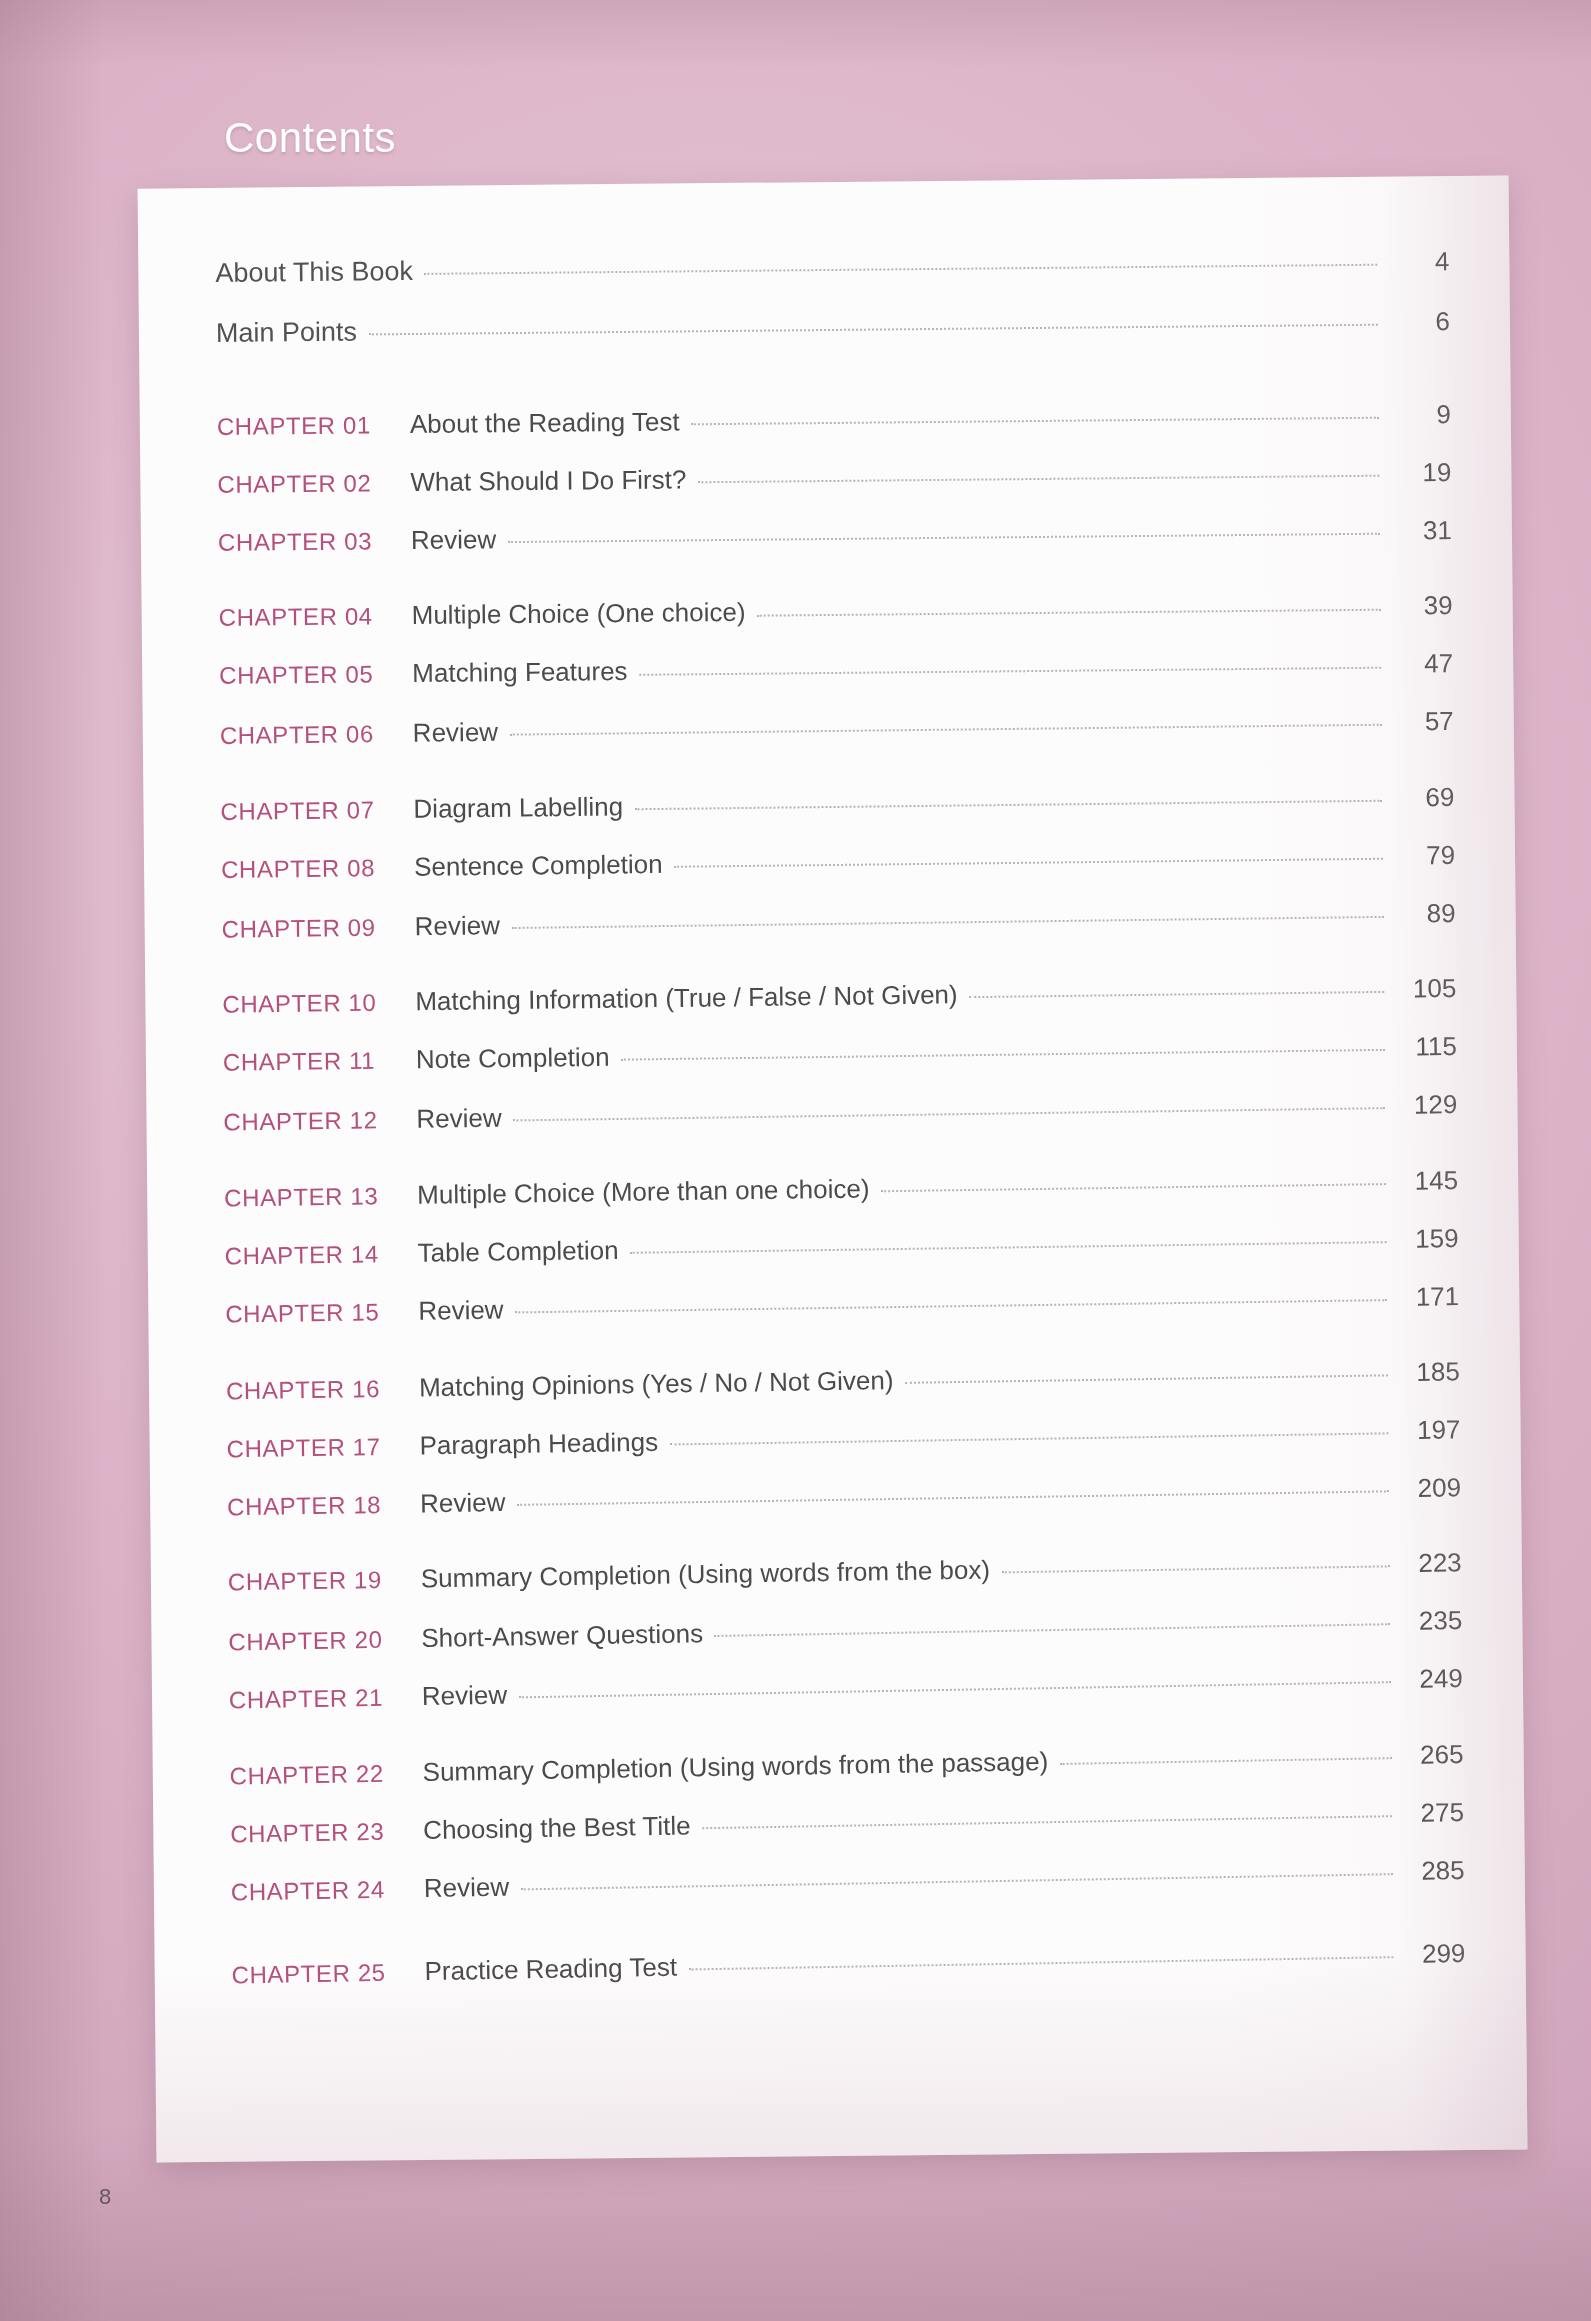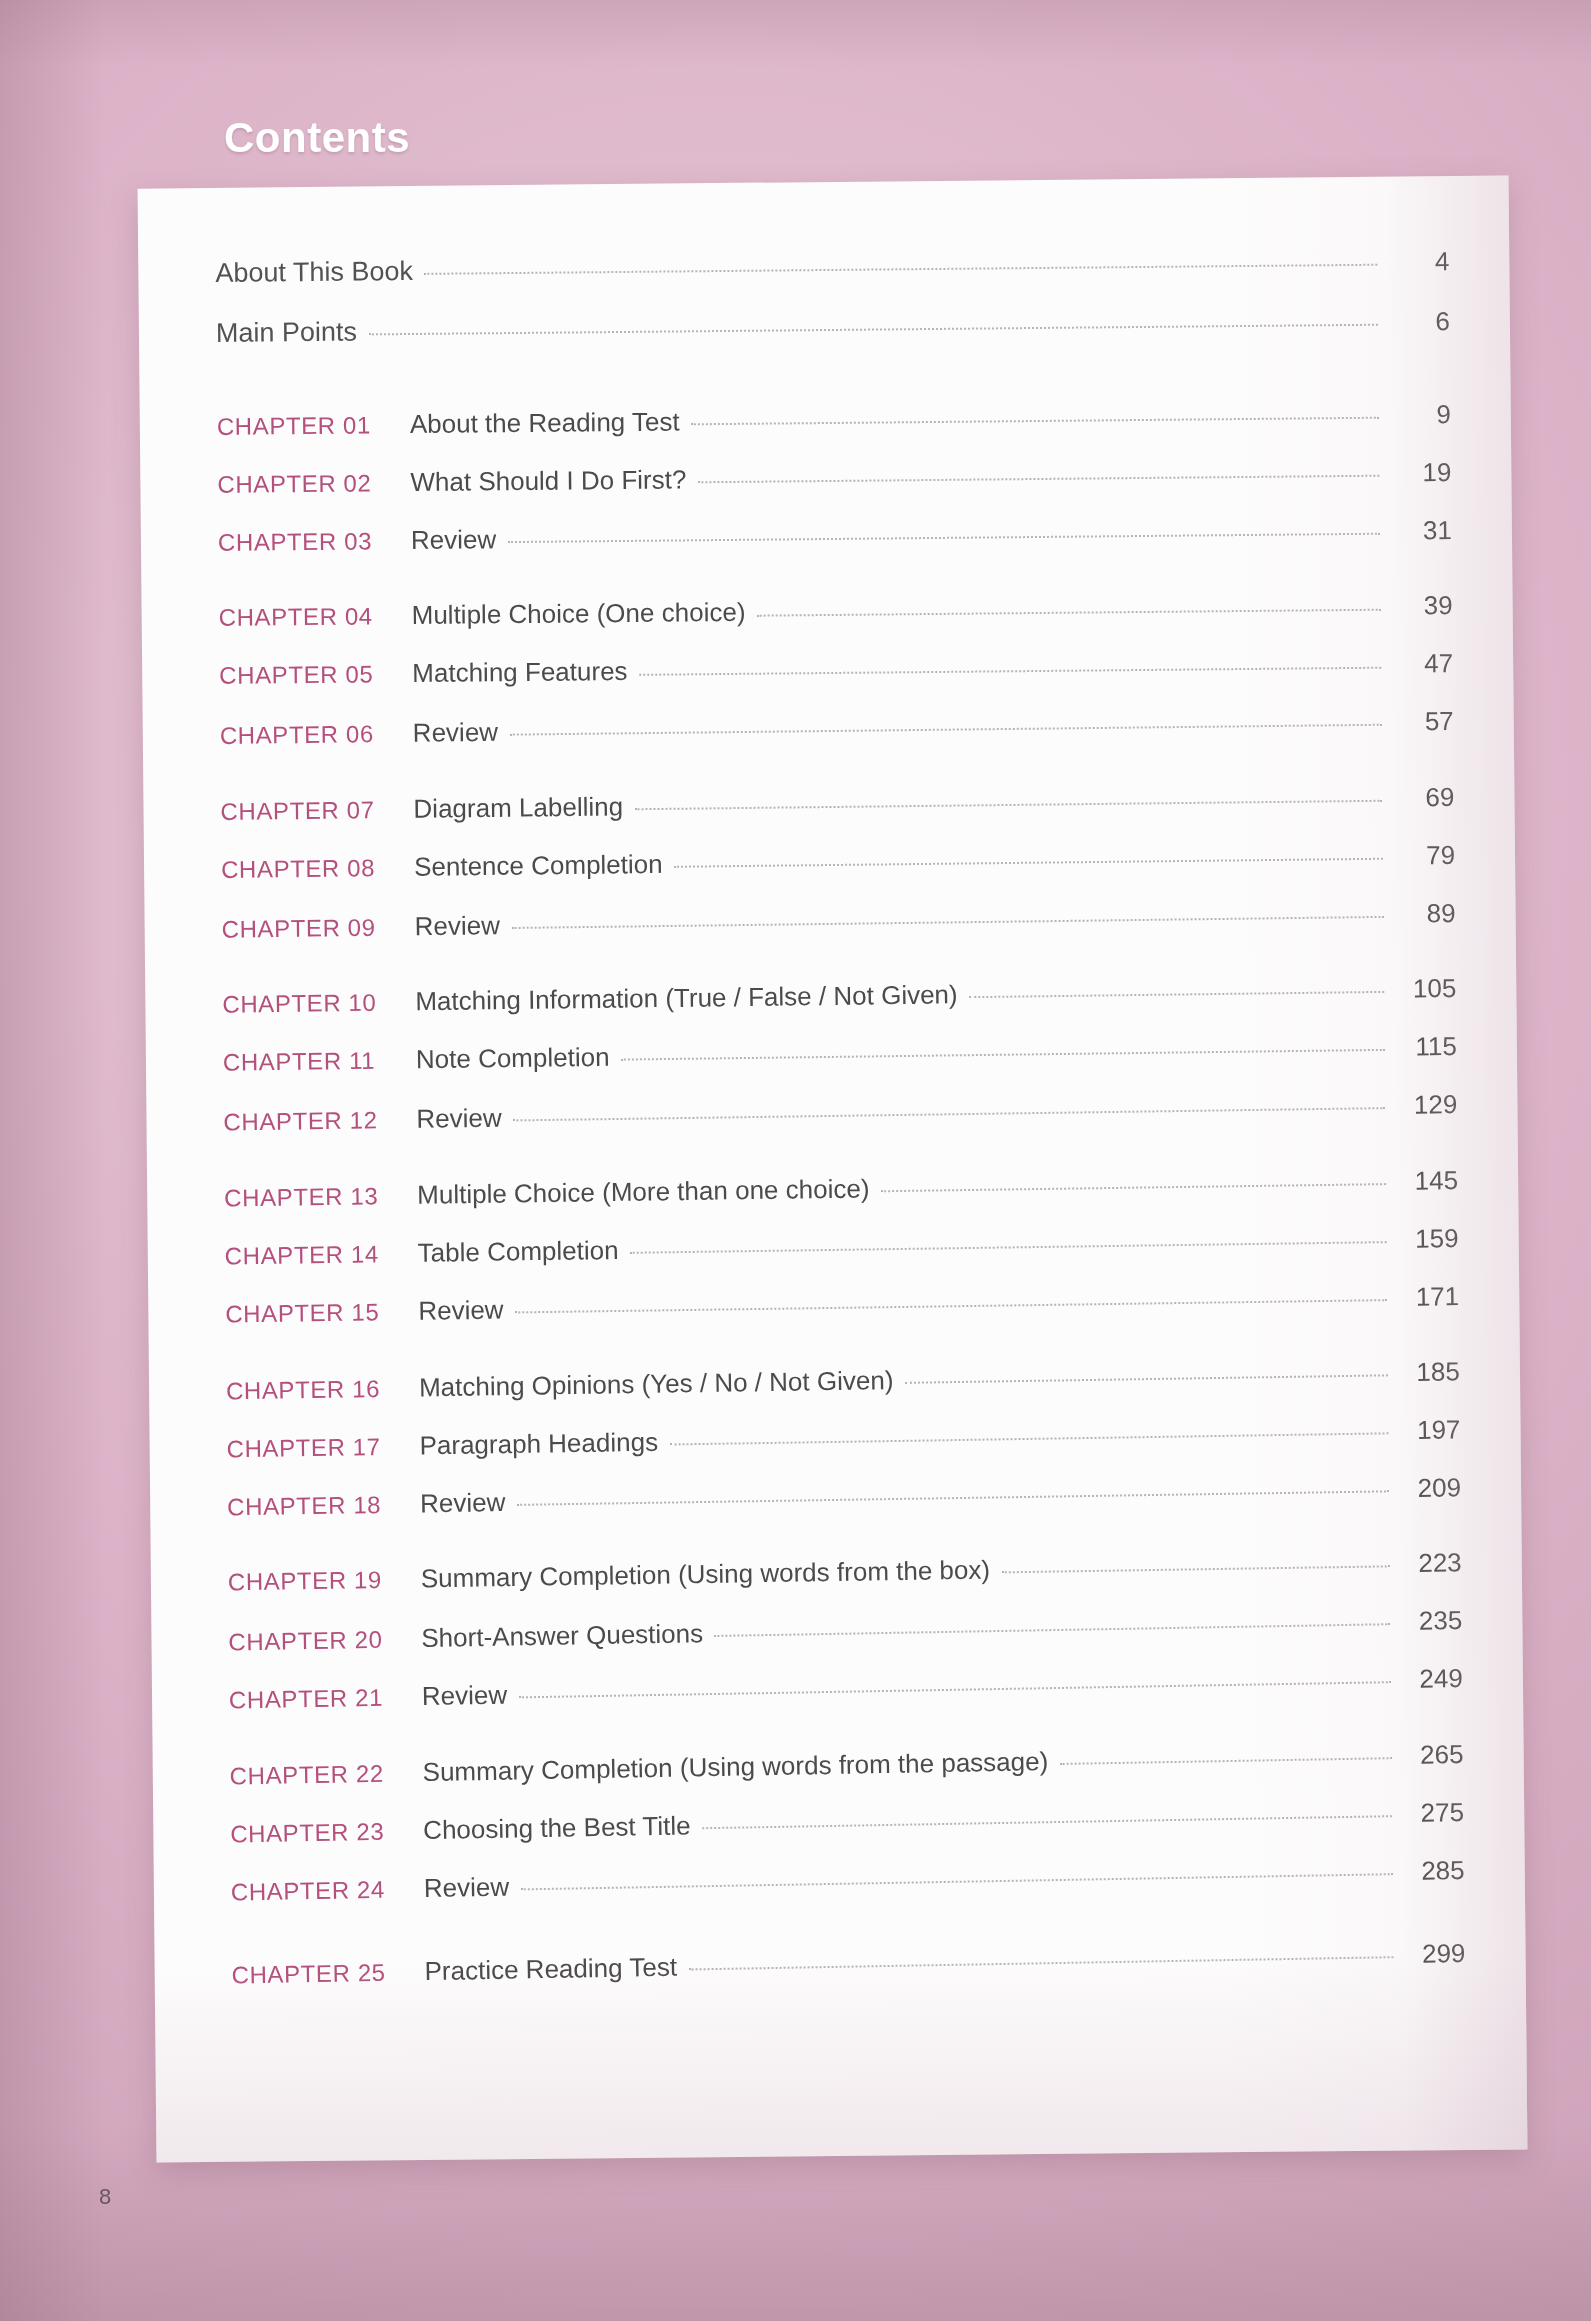--- a/index.html
+++ b/index.html
@@ -37,21 +37,21 @@
     left: 0; right: 0; bottom: 0; height: 193px;
     background: linear-gradient(to top, rgba(150,110,130,0.30), rgba(150,110,130,0));
   }
 
   
   .contents-title {
     position: absolute;
     left: 224px;
     top: 114px;
     font-size: 42px;
-    font-weight: bold;
+    font-weight: normal;
     color: #ffffff;
     letter-spacing: 0.5px;
     text-shadow: 0 1.9px 2.9px rgba(120,80,100,0.25);
   }
 
   
   .sheet {
     position: absolute;
     left: 147px;
     top: 182px;

